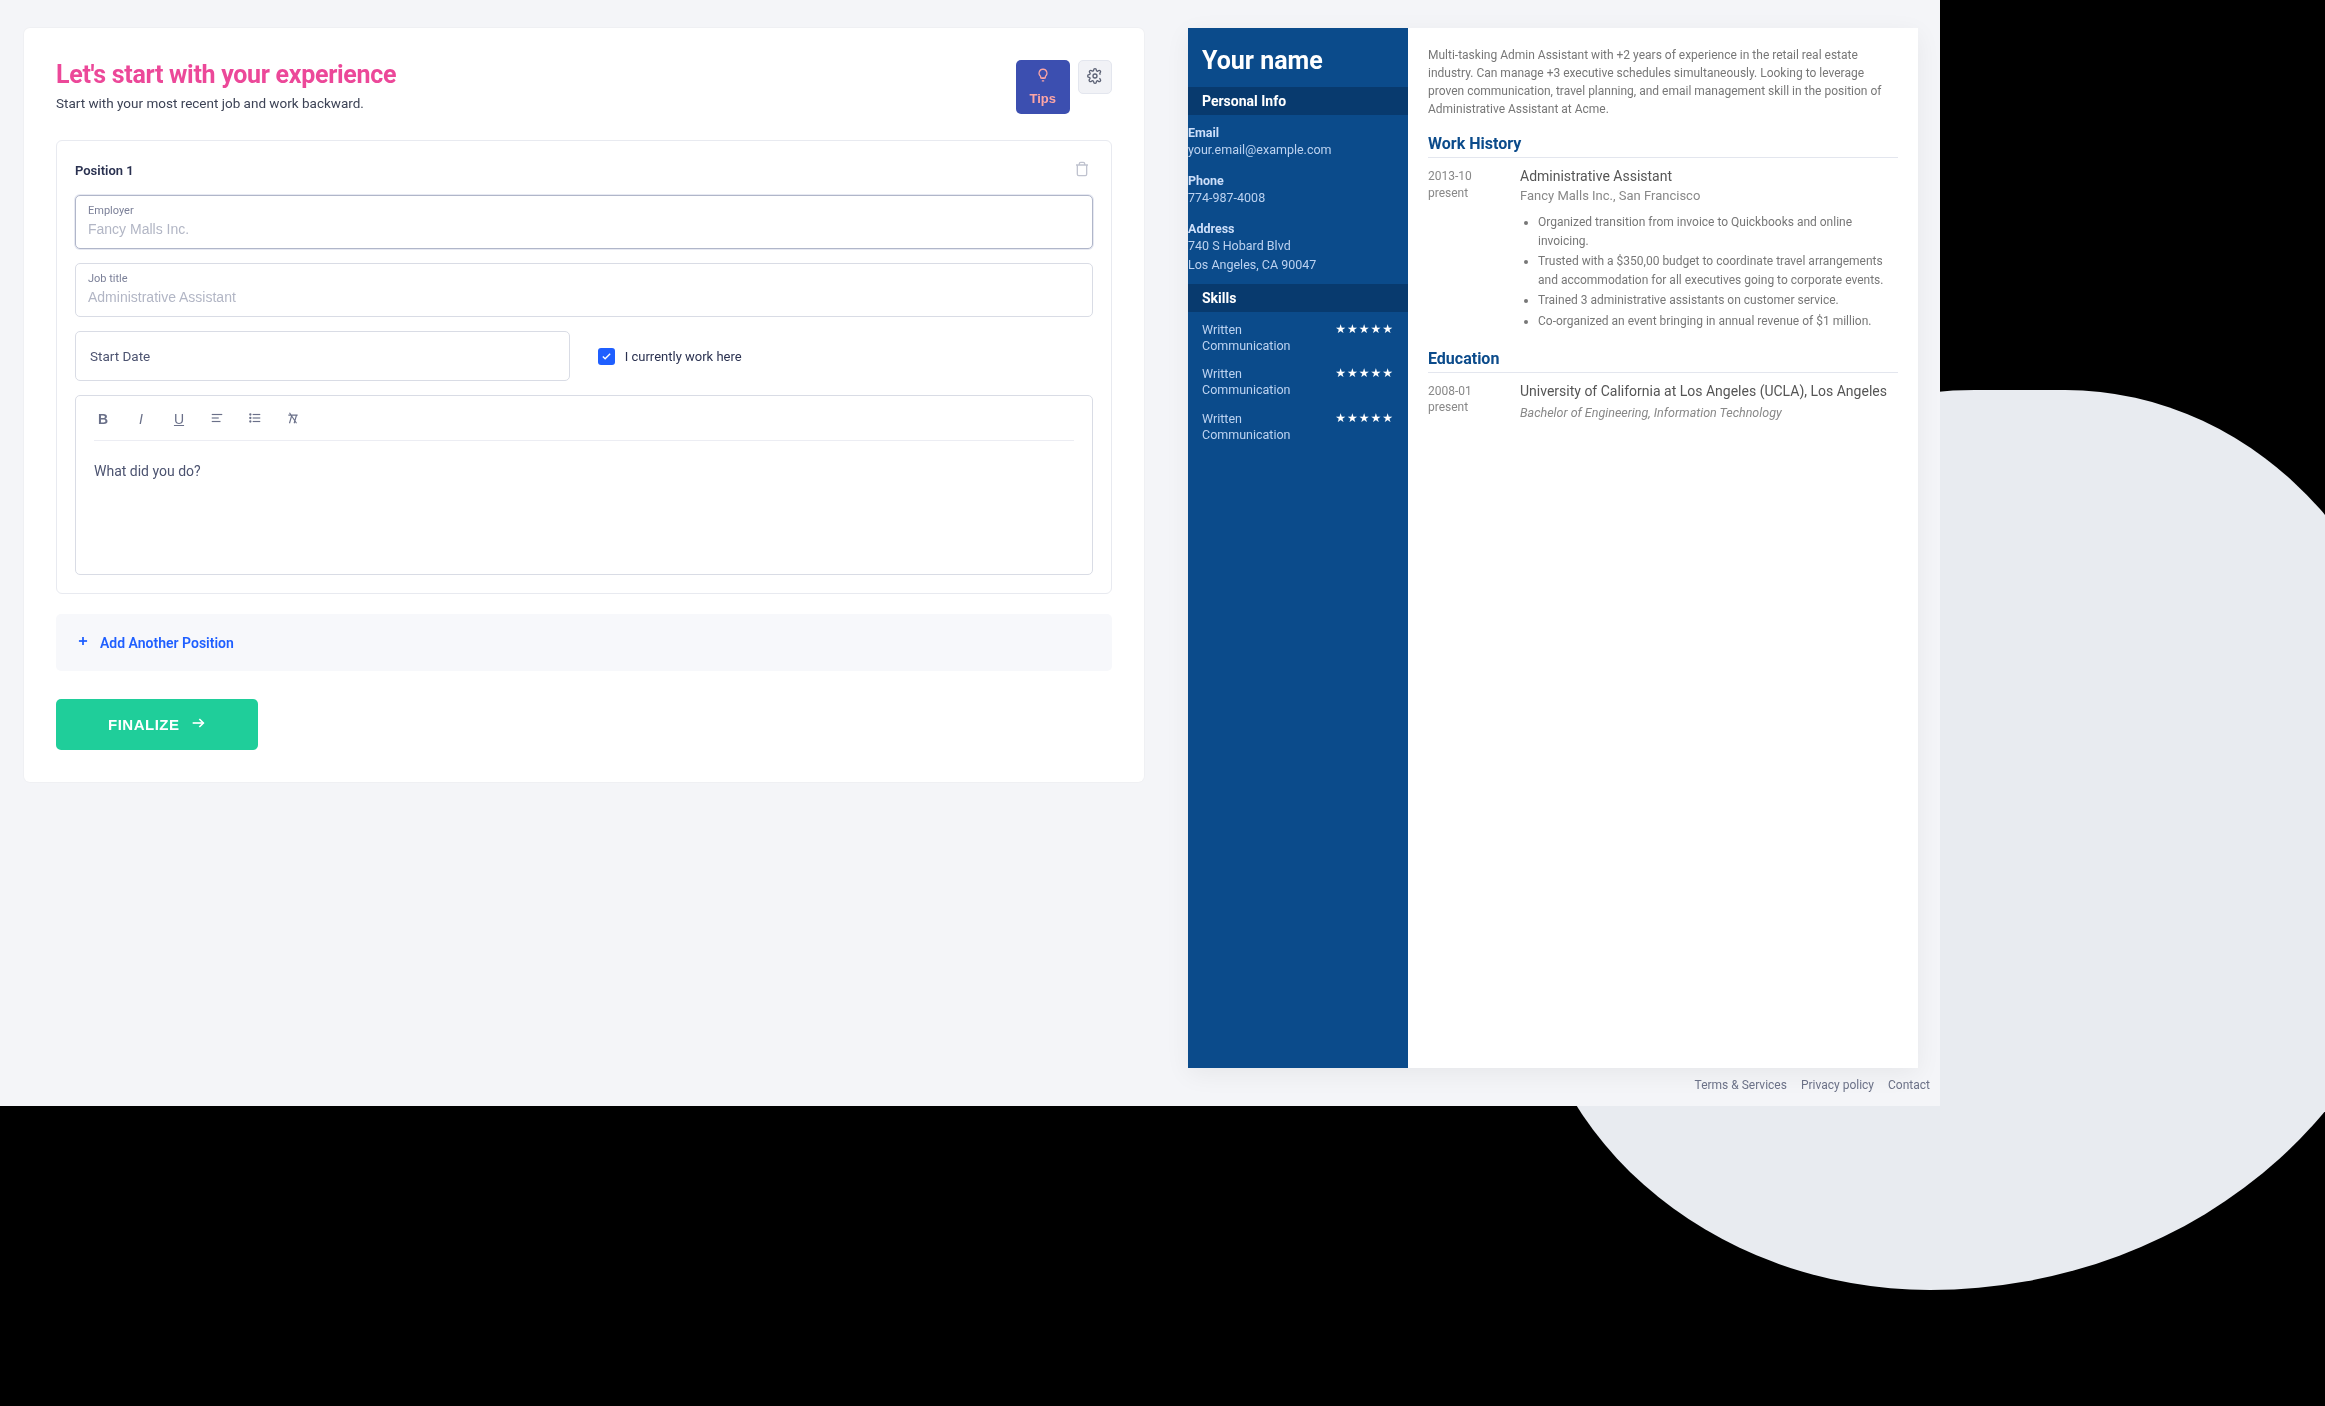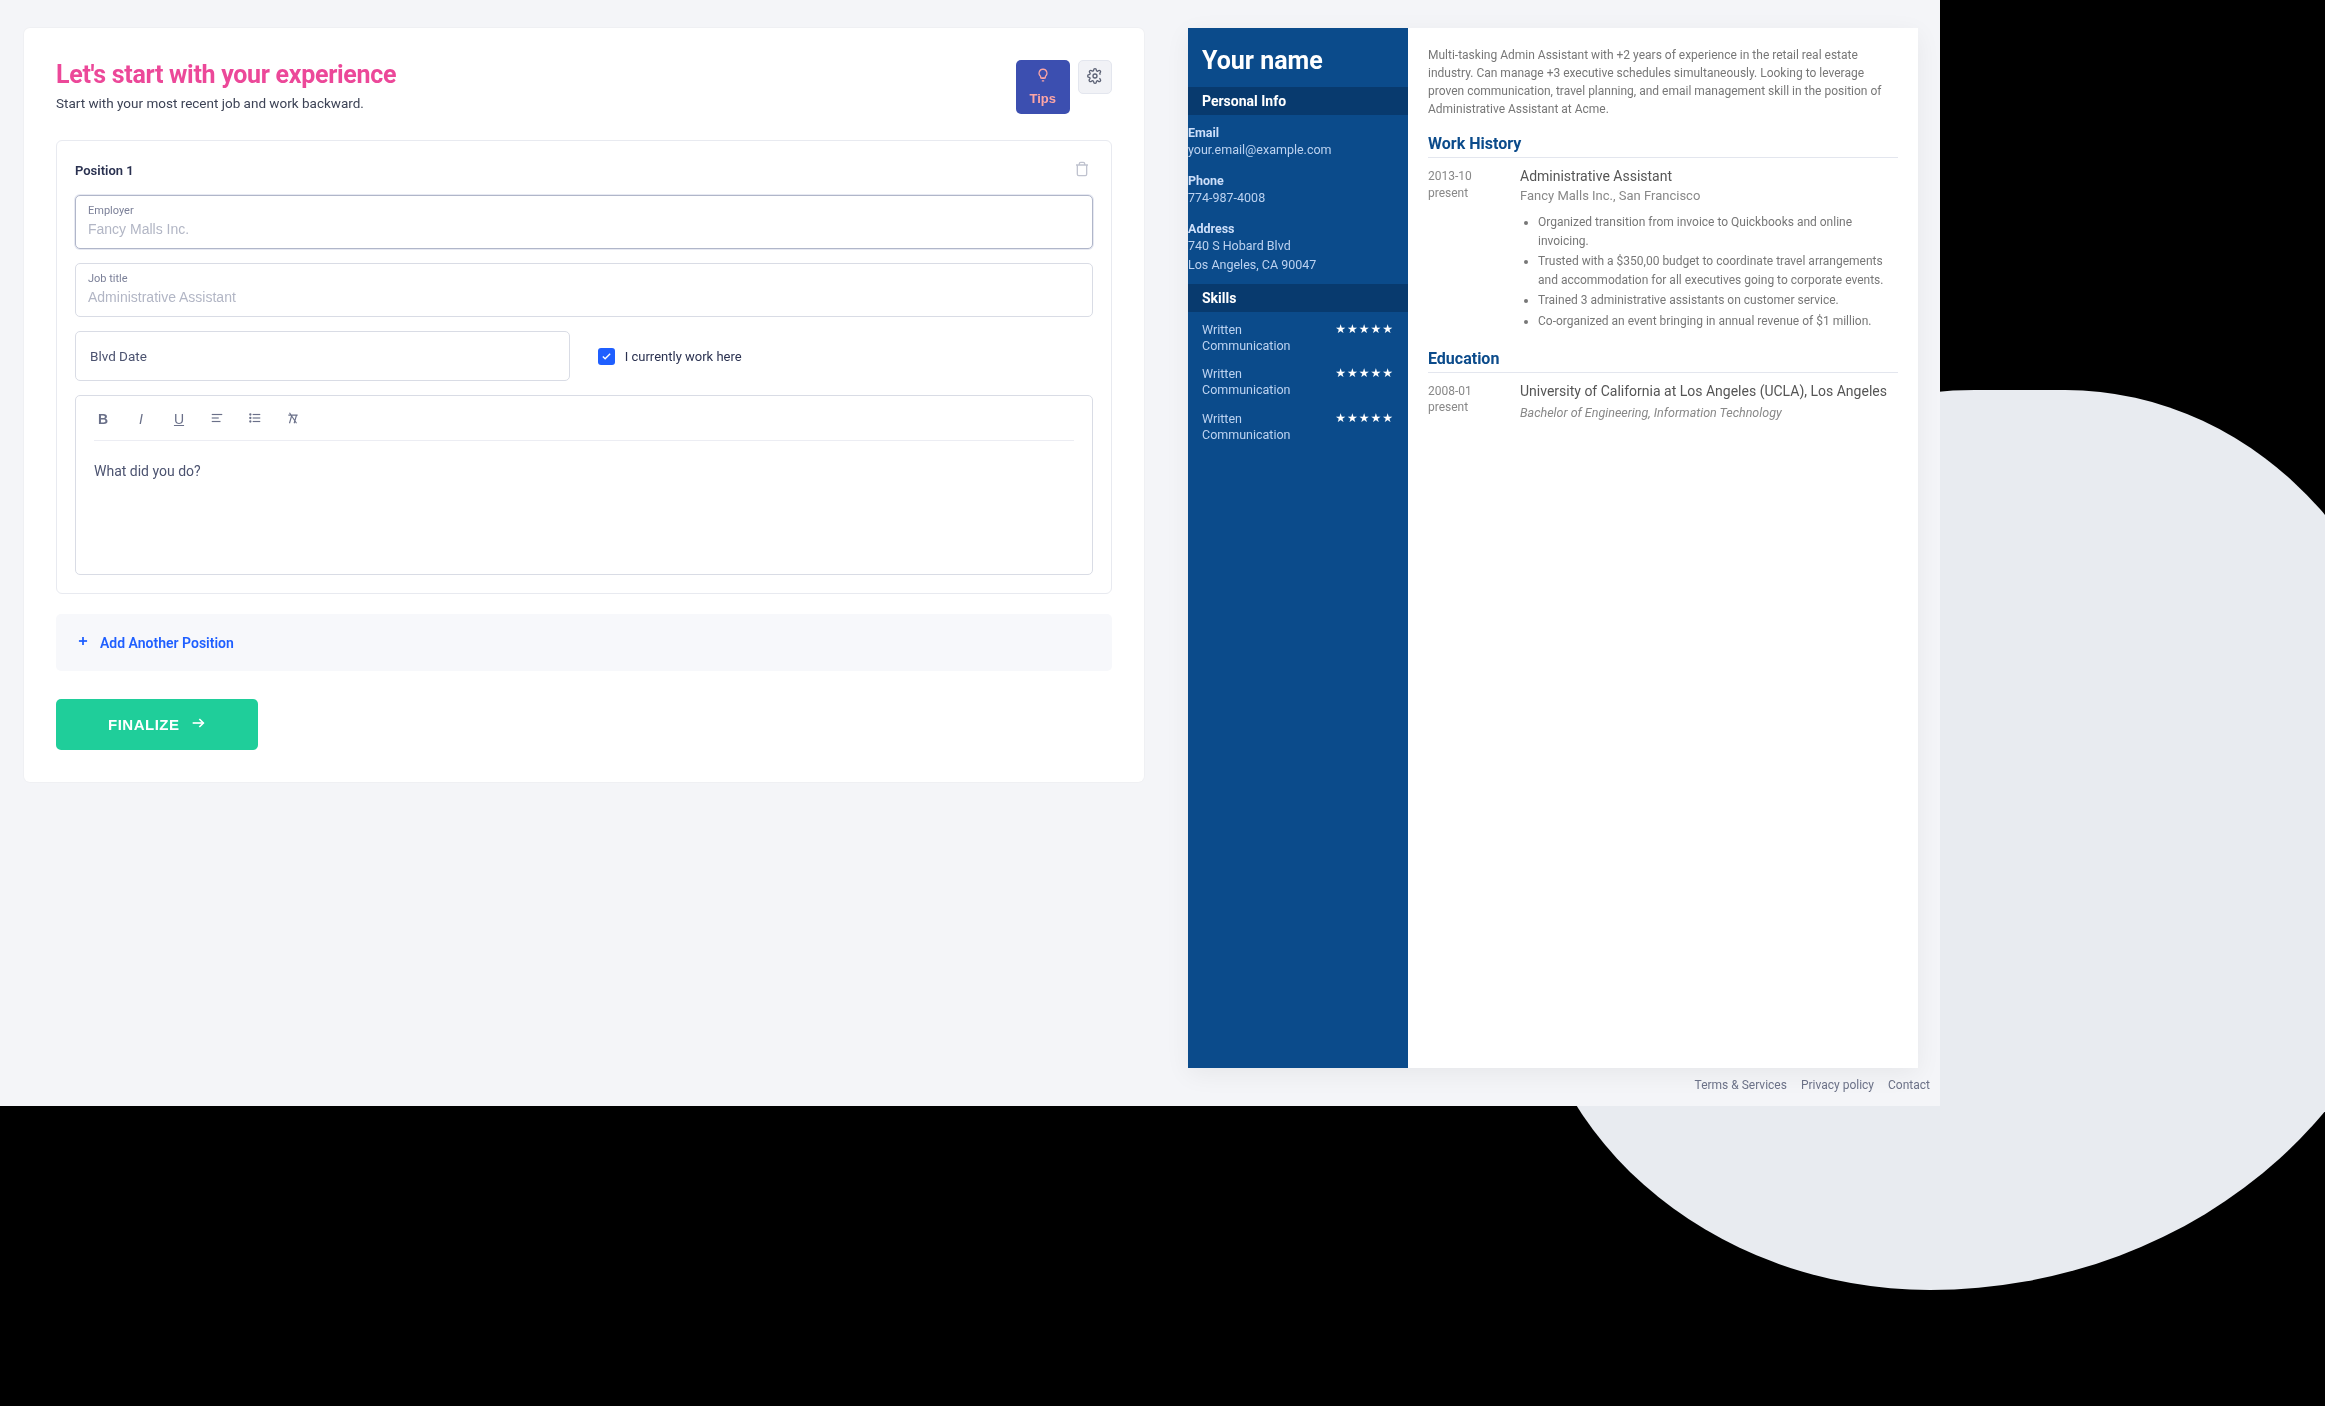--- a/index.html
+++ b/index.html
@@ -255,21 +255,21 @@
 
       <div class="row">
         <div class="field">
           <span class="field-label">Job title</span>
           <input class="field-input" placeholder="Administrative Assistant" style="">
         </div>
       </div>
 
       <div class="date-row">
         <div class="date-field">
-          <span>Blvd Date</span>
+          <span>Start Date</span>
         </div>
         <label class="chk-wrap">
           <span class="chk">
             <svg viewBox="0 0 24 24" fill="none" stroke="#fff" stroke-width="3">
                 <polyline points="20 6 9 17 4 12"></polyline>
               </svg>
           </span>
           <span class="chk-label">I currently work here</span>
         </label>
       </div>

